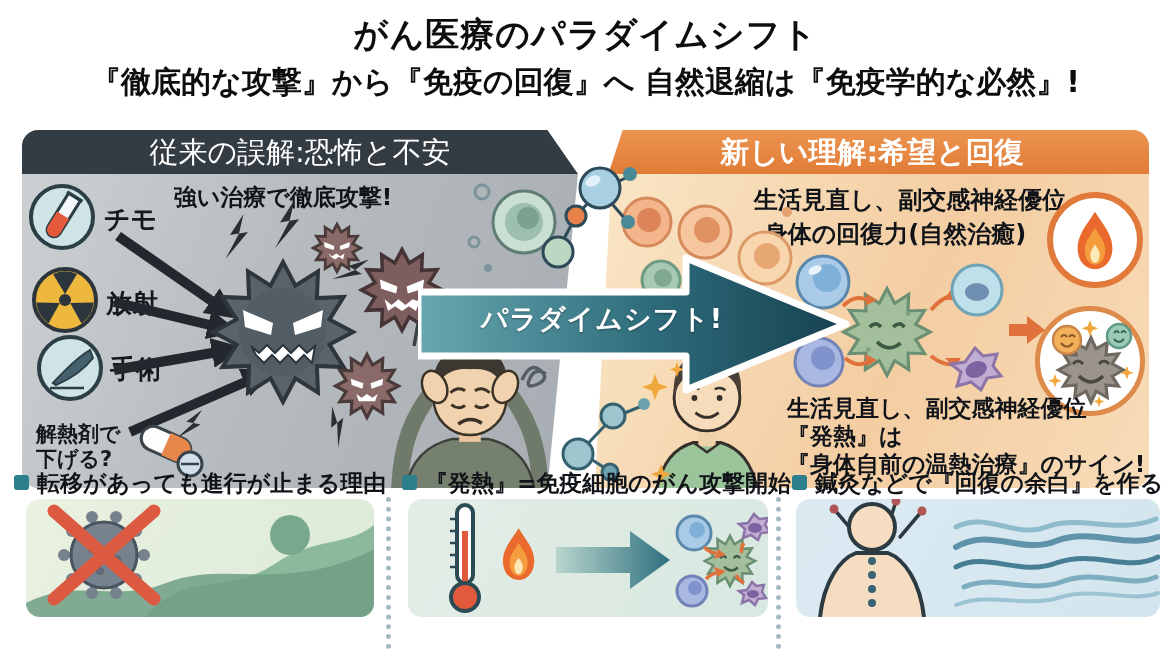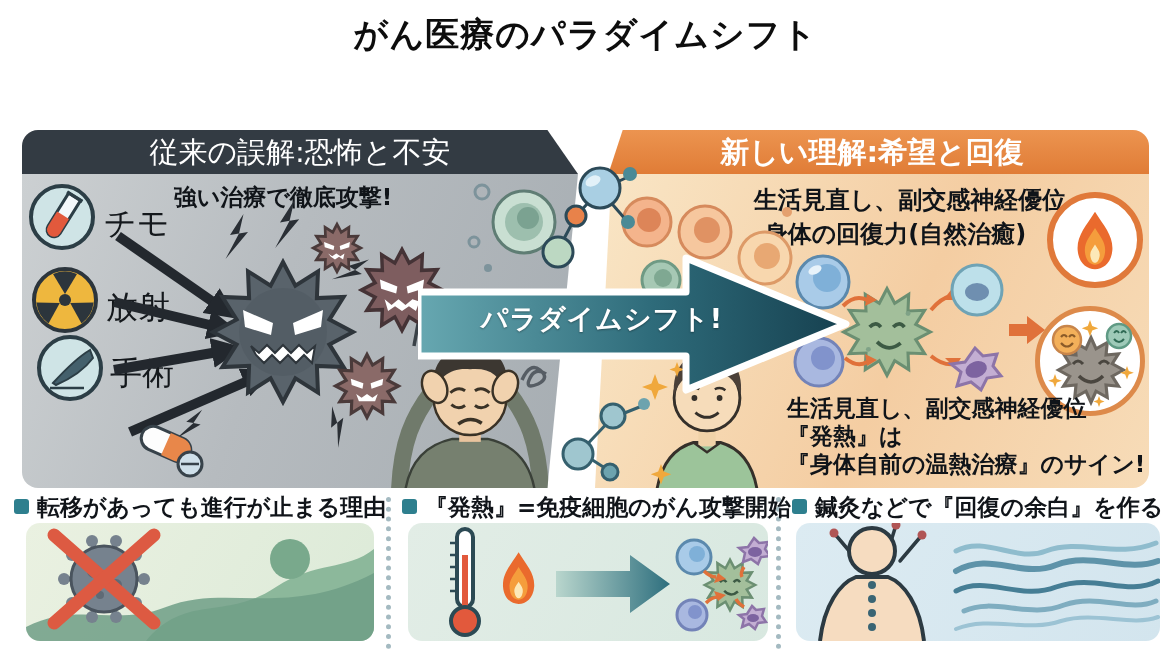--- a/index.html
+++ b/index.html
@@ -26,21 +26,21 @@
     background:#333b43; border-radius:16px 8px 0 0;
     clip-path:polygon(0 0, 94.5% 0, 100% 100%, 0 100%);
     color:#fff; font-size:29px; font-weight:400; text-align:center; line-height:44px;
   }
   .left-body {
     position:absolute; left:0; top:44px; width:556px; height:314px;
     background:linear-gradient(110deg,#ccd0d2 0%,#b6bbbf 45%,#a6adb2 100%);
     border-radius:0 0 0 16px;
     clip-path:polygon(0 0, 100% 0, 94.5% 100%, 0 100%);
   }
-  .treat-label { font-size:32px; font-weight:400; color:#14181c; }
+  .treat-label { font-size:26px; font-weight:700; color:#14181c; }
   .attack-top { left:118px; top:8px; width:286px; text-align:center; font-size:23px; font-weight:900; color:#101419;}
   .attack-bottom { left:190px; top:243px; width:190px; text-align:center; font-size:25px; font-weight:900; line-height:1.15; color:#101419;}
   .antipyretic { left:14px; top:248px; width:120px; font-size:21px; font-weight:900; line-height:1.2; color:#15191d;}
   
   .right-panel { left:595px; top:130px; width:554px; height:464px; }
   .right-header {
     position:absolute; left:0; top:0; width:554px; height:44px;
     background:linear-gradient(180deg,#ec9450 0%,#e07c36 100%);
     border-radius:8px 16px 0 0;
     clip-path:polygon(5% 0, 100% 0, 100% 100%, 2.4% 100%);
@@ -61,33 +61,34 @@
   }
   .flame-badge { left:452px; top:18px; width:96px; height:96px; border:6px solid #e0793a; }
   .smile-badge { left:440px; top:132px; width:110px; height:110px; border:5px solid #dd8a4a; }
   
   .paradigm-label {
     left:452px; top:301px; width:300px; text-align:center;
     font-size:27px; font-weight:700; color:#ffffff; letter-spacing:1px;
     text-shadow:0 1px 2px rgba(0,0,0,.35);
   }
   
-  .b-col { top:492px; width:372px; height:155px; }
+  .b-col { top:468px; width:372px; height:155px; }
   .b-head { display:flex; align-items:flex-start; gap:8px; }
   .b-bullet { width:15px; height:15px; margin-top:7px; background:#2e7f8e; border-radius:3px; flex:0 0 auto;}
   .b-title { font-size:23px; font-weight:900; color:#101419; white-space:nowrap;}
   .b-card { position:absolute; top:31px; height:118px; border-radius:14px; overflow:hidden;}
   .divider { top:497px; width:0; height:152px; border-left:5px dotted #a4bac1;}
 </style>
 </head>
 <body>
 
 <div class="stage">
 
   <div class="abs title">がん医療のパラダイムシフト</div>
+  <div class="abs subtitle">『徹底的な攻撃』から『免疫の回復』へ 自然退縮は『免疫学的な必然』!</div>
 
   <div class="abs left-panel">
     <div class="left-header">従来の誤解:恐怖と不安</div>
     <div class="left-body">
 
       <svg class="abs" style="left:430px;top:2px;" width="120" height="110" viewBox="0 0 120 110">
         <circle cx="72" cy="46" r="31" fill="#c9dfd2" stroke="#5f7d74" stroke-width="3"></circle>
         <circle cx="72" cy="46" r="19" fill="#9dbfae"></circle>
         <circle cx="76" cy="42" r="11" fill="#7ba291"></circle>
         <circle cx="30" cy="16" r="7" fill="none" stroke="#7d939b" stroke-width="3"></circle>
@@ -176,20 +177,24 @@
         </g>
 
         <path d="M500,206 q8,-18 18,-10 q10,8 -2,14 q-14,6 -8,-6 q5,-11 16,-4" fill="none" stroke="#565d64" stroke-width="3.5"></path>
         <g stroke="#3a4147" stroke-width="3.5">
           <line x1="396" y1="150" x2="392" y2="172"></line>
             <line x1="406" y1="152" x2="402" y2="174"></line>
             <line x1="416" y1="154" x2="412" y2="176"></line>
         </g>
       </svg>
 
+      <div class="abs antipyretic">
+        <div>解熱剤で</div>
+        <div>下げる?</div>
+      </div>
       <svg class="abs" style="left:112px;top:248px;" width="74" height="56" viewBox="0 0 74 56">
         <g transform="rotate(24 32 22)">
           <rect x="6" y="10" width="52" height="24" rx="12" fill="#fdfdfd" stroke="#37424a" stroke-width="3"></rect>
           <path d="M32,10 h14 a12,12 0 0 1 0,24 h-14 Z" fill="#e8874a"></path>
         </g>
         <circle cx="56" cy="42" r="12" fill="#cfe0ea" stroke="#37424a" stroke-width="3"></circle>
         <line x1="47" y1="42" x2="65" y2="42" stroke="#37424a" stroke-width="2.5"></line>
       </svg>
 
 

